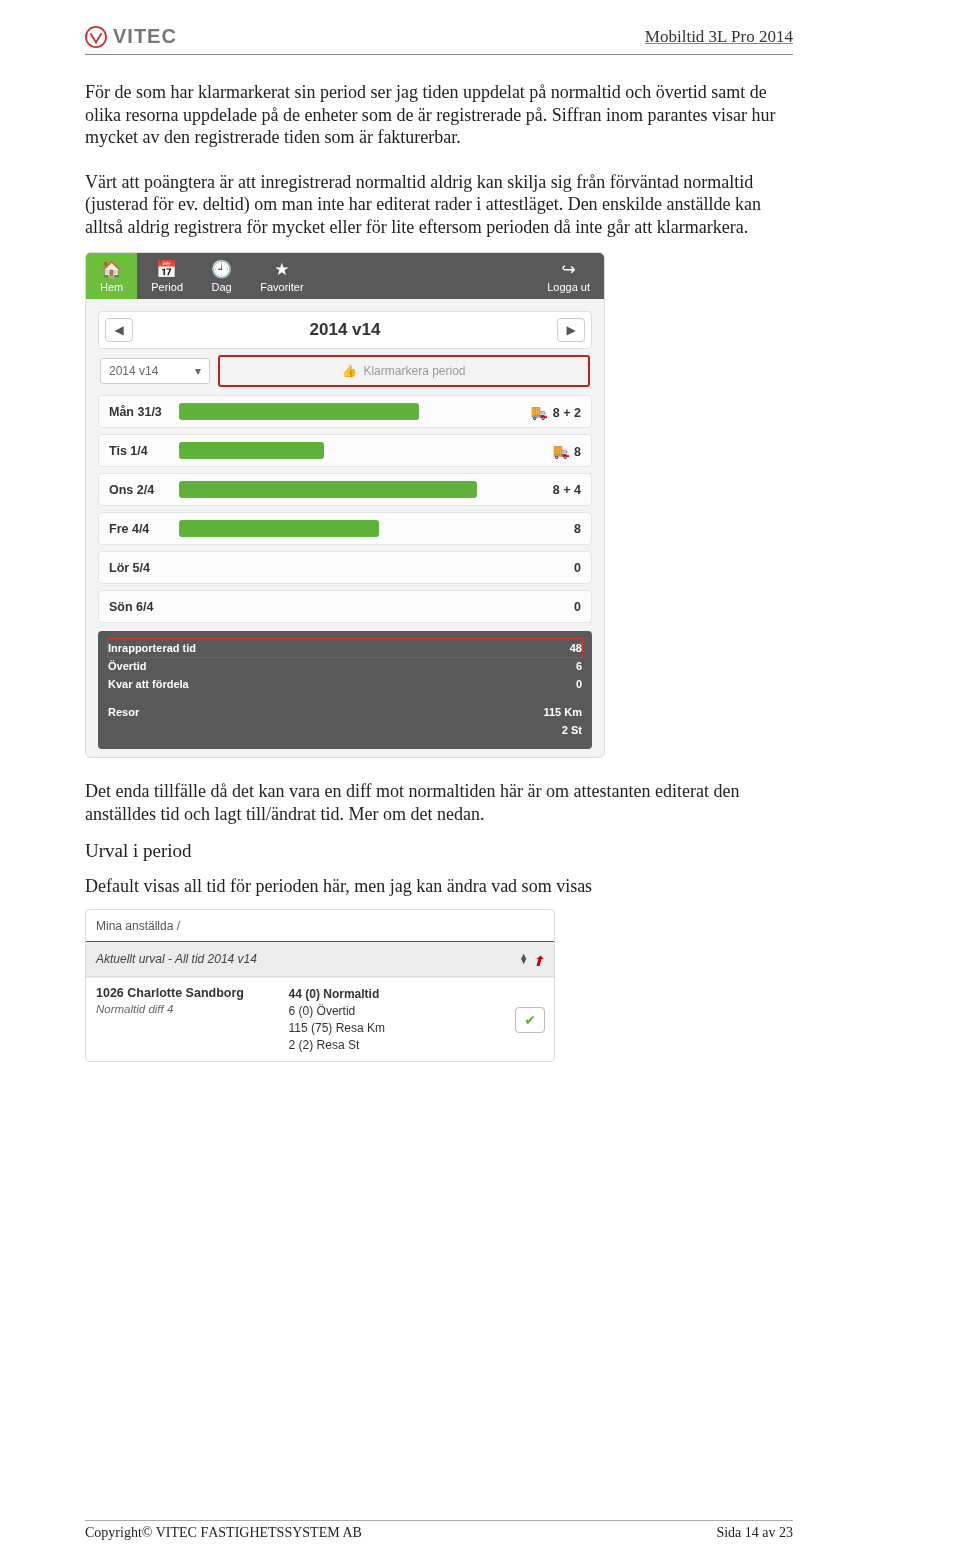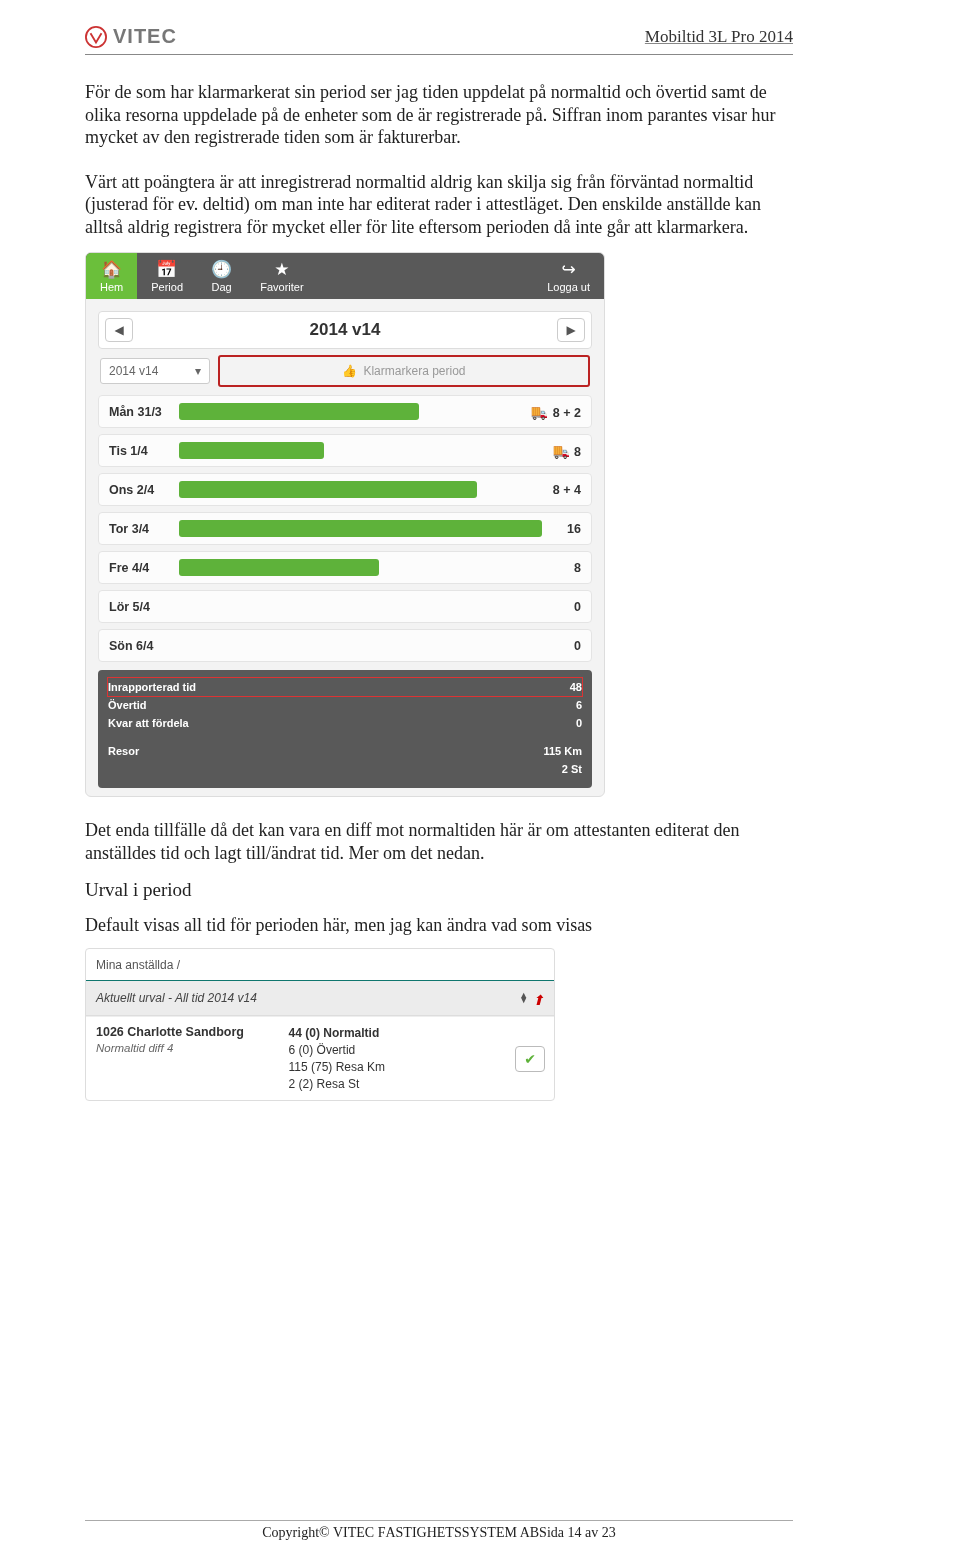--- a/index.html
+++ b/index.html
@@ -154,21 +154,21 @@
   .emp-name { font-weight:bold; color:#333; font-size:12.5px;}
   .emp-sub  { font-style:italic; color:#666; font-size:11.5px; margin-top:3px;}
   .emp-stat { color:#333; font-size:12px; line-height:1.4;}
   .ok-btn {
     width:30px; height:26px; border:1px solid #bbb; border-radius:4px;
     background:#fff; color:#5eb23a; font-size:14px;
     display:flex; align-items:center; justify-content:center; cursor:pointer;
   }
   .footer {
     position:absolute; left:85px; right:75px; bottom:25px;
-    display:flex; justify-content:center;
+    display:flex; justify-content:space-between;
     font-family: Garamond, serif; font-size:14px; color:#222;
     border-top:1px solid #aaa; padding-top:4px;
   }
   .sm { font-variant:small-caps; }
 </style>
 </head>
 <body>
 
 <div class="page">
 
@@ -244,27 +244,20 @@
               <span class="day-bar" style="width:40%"></span>
             </span>
             <span class="day-val"><span class="truck">🚚</span>8</span>
           </div>
           <div class="day-row">
             <span class="day-label">Ons 2/4</span>
             <span class="day-bar-wrap">
               <span class="day-bar" style="width:82%"></span>
             </span>
             <span class="day-val">8 + 4</span>
-          </div>
-          <div class="day-row">
-            <span class="day-label">Tor 3/4</span>
-            <span class="day-bar-wrap">
-              <span class="day-bar" style="width:96%"></span>
-            </span>
-            <span class="day-val">16</span>
           </div>
           <div class="day-row">
             <span class="day-label">Fre 4/4</span>
             <span class="day-bar-wrap">
               <span class="day-bar" style="width:52%"></span>
             </span>
             <span class="day-val">8</span>
           </div>
           <div class="day-row">
             <span class="day-label">Lör 5/4</span>

